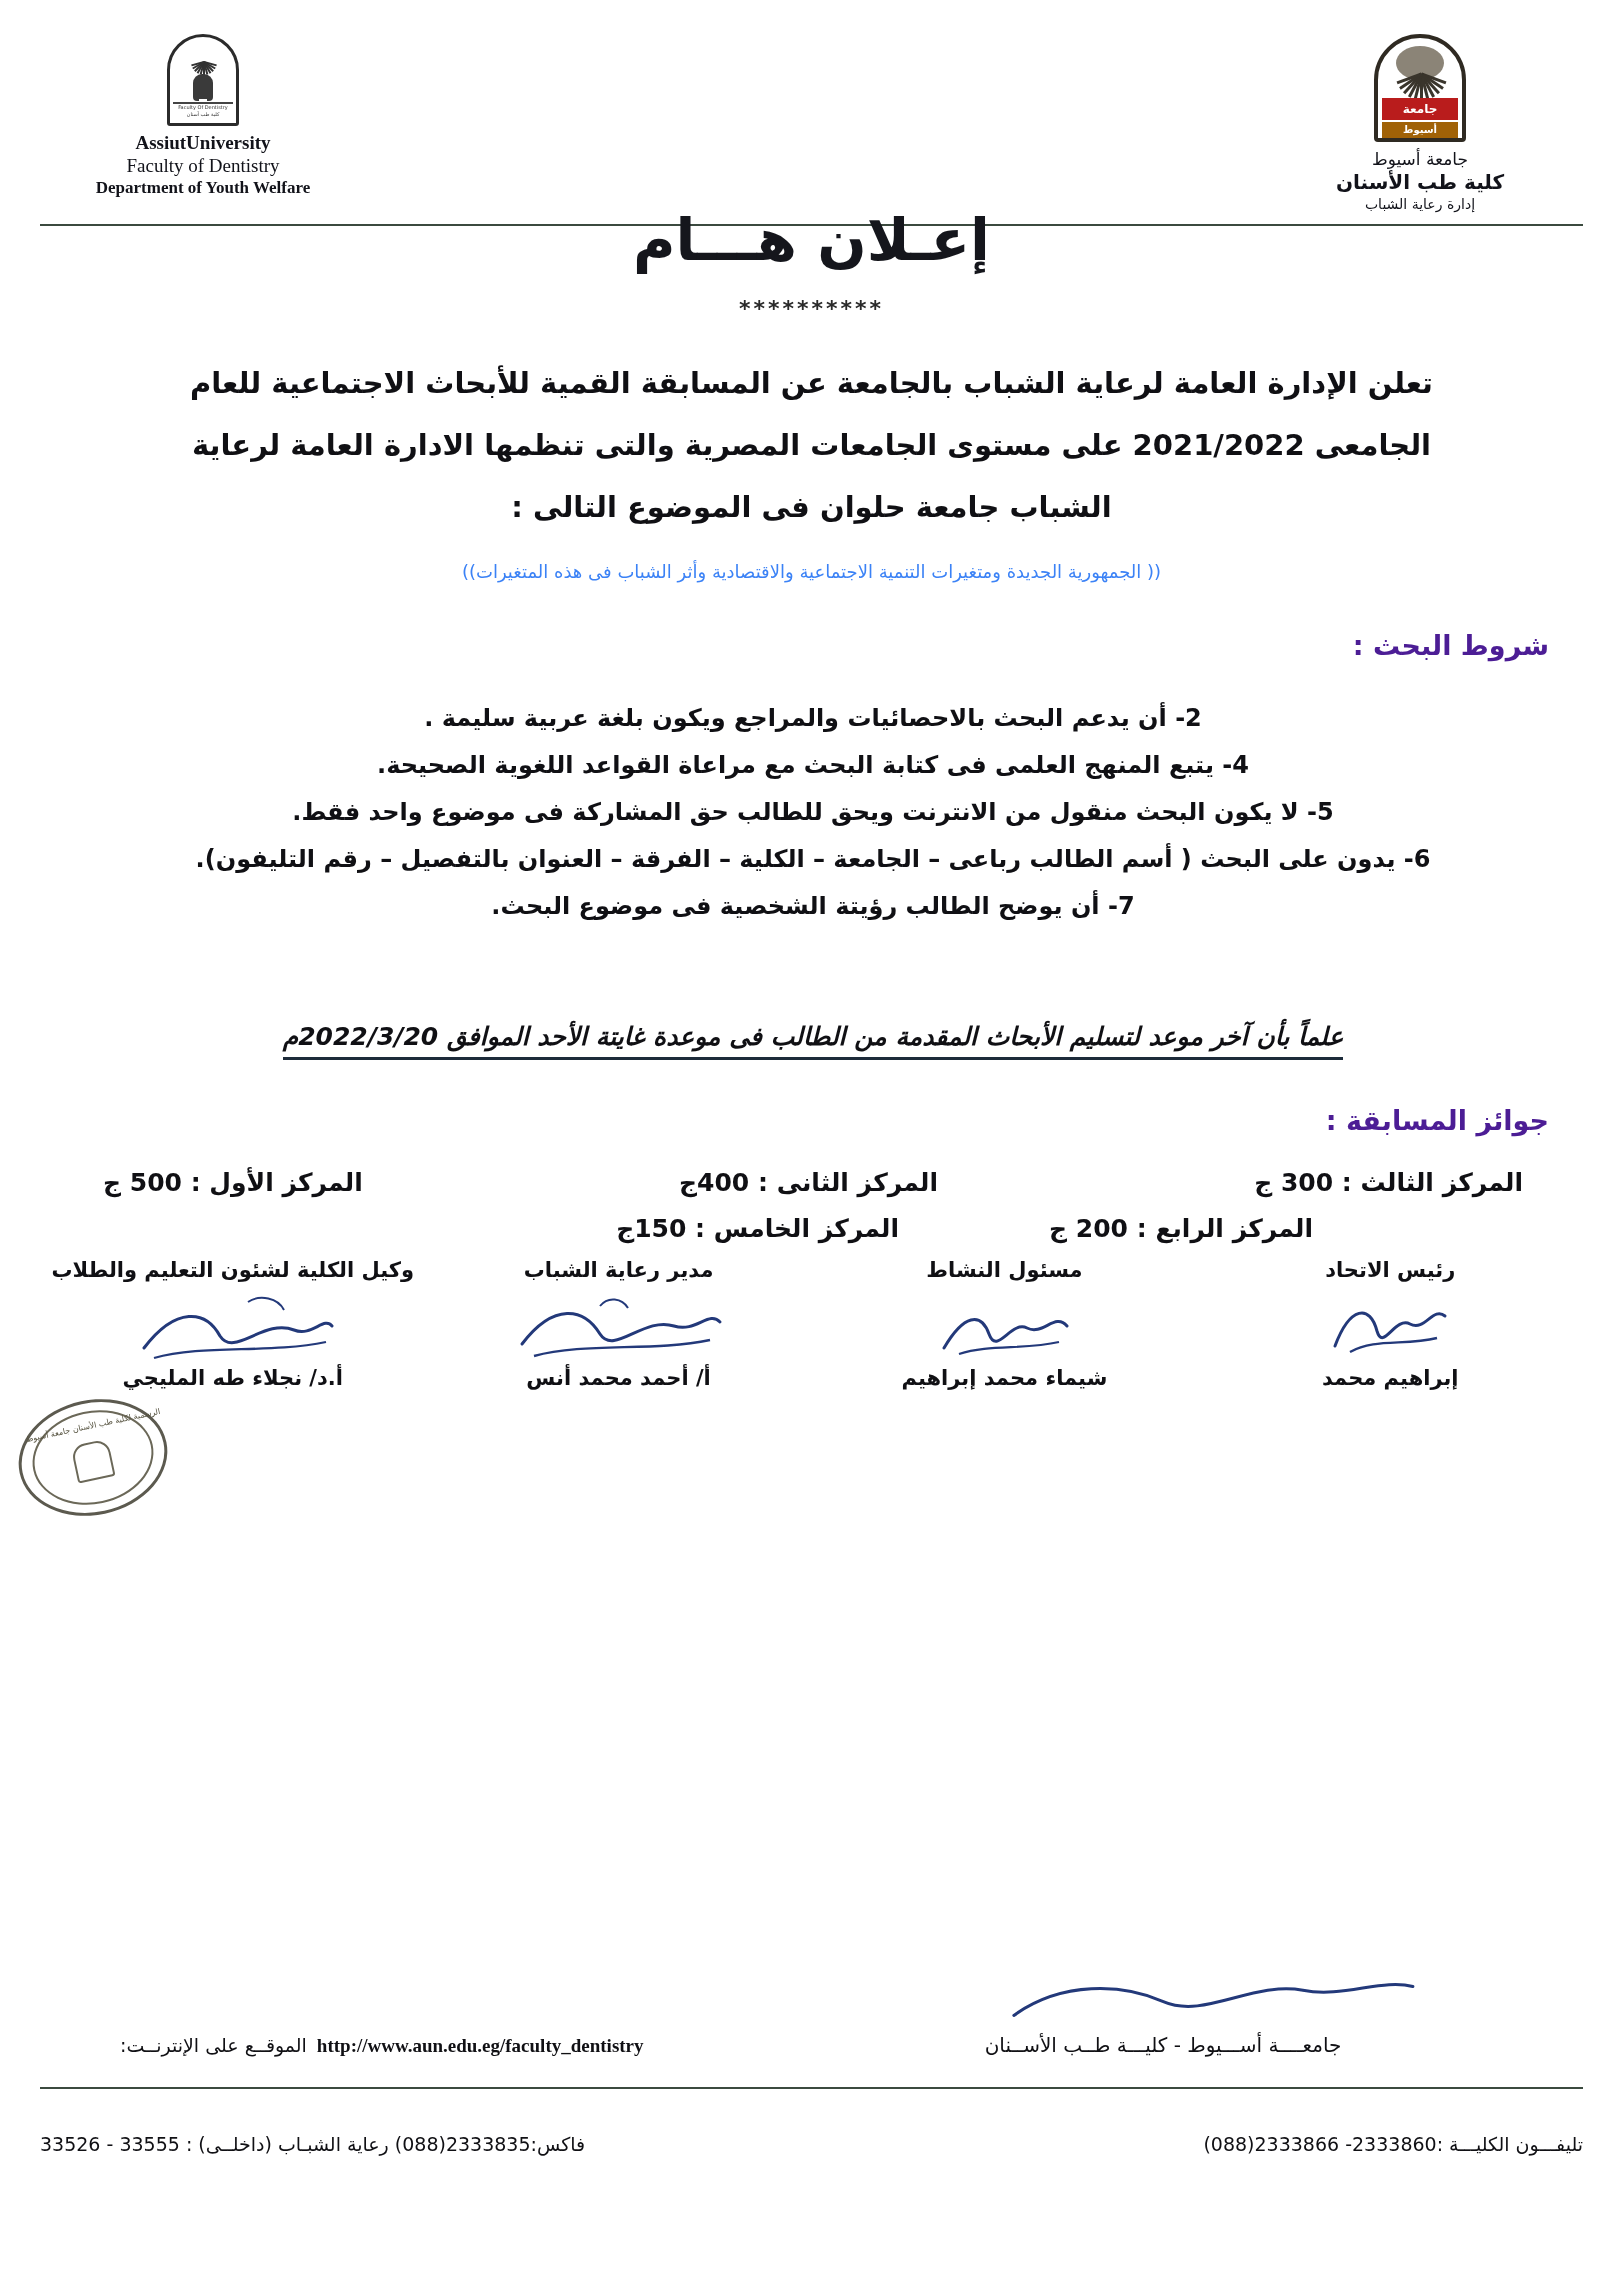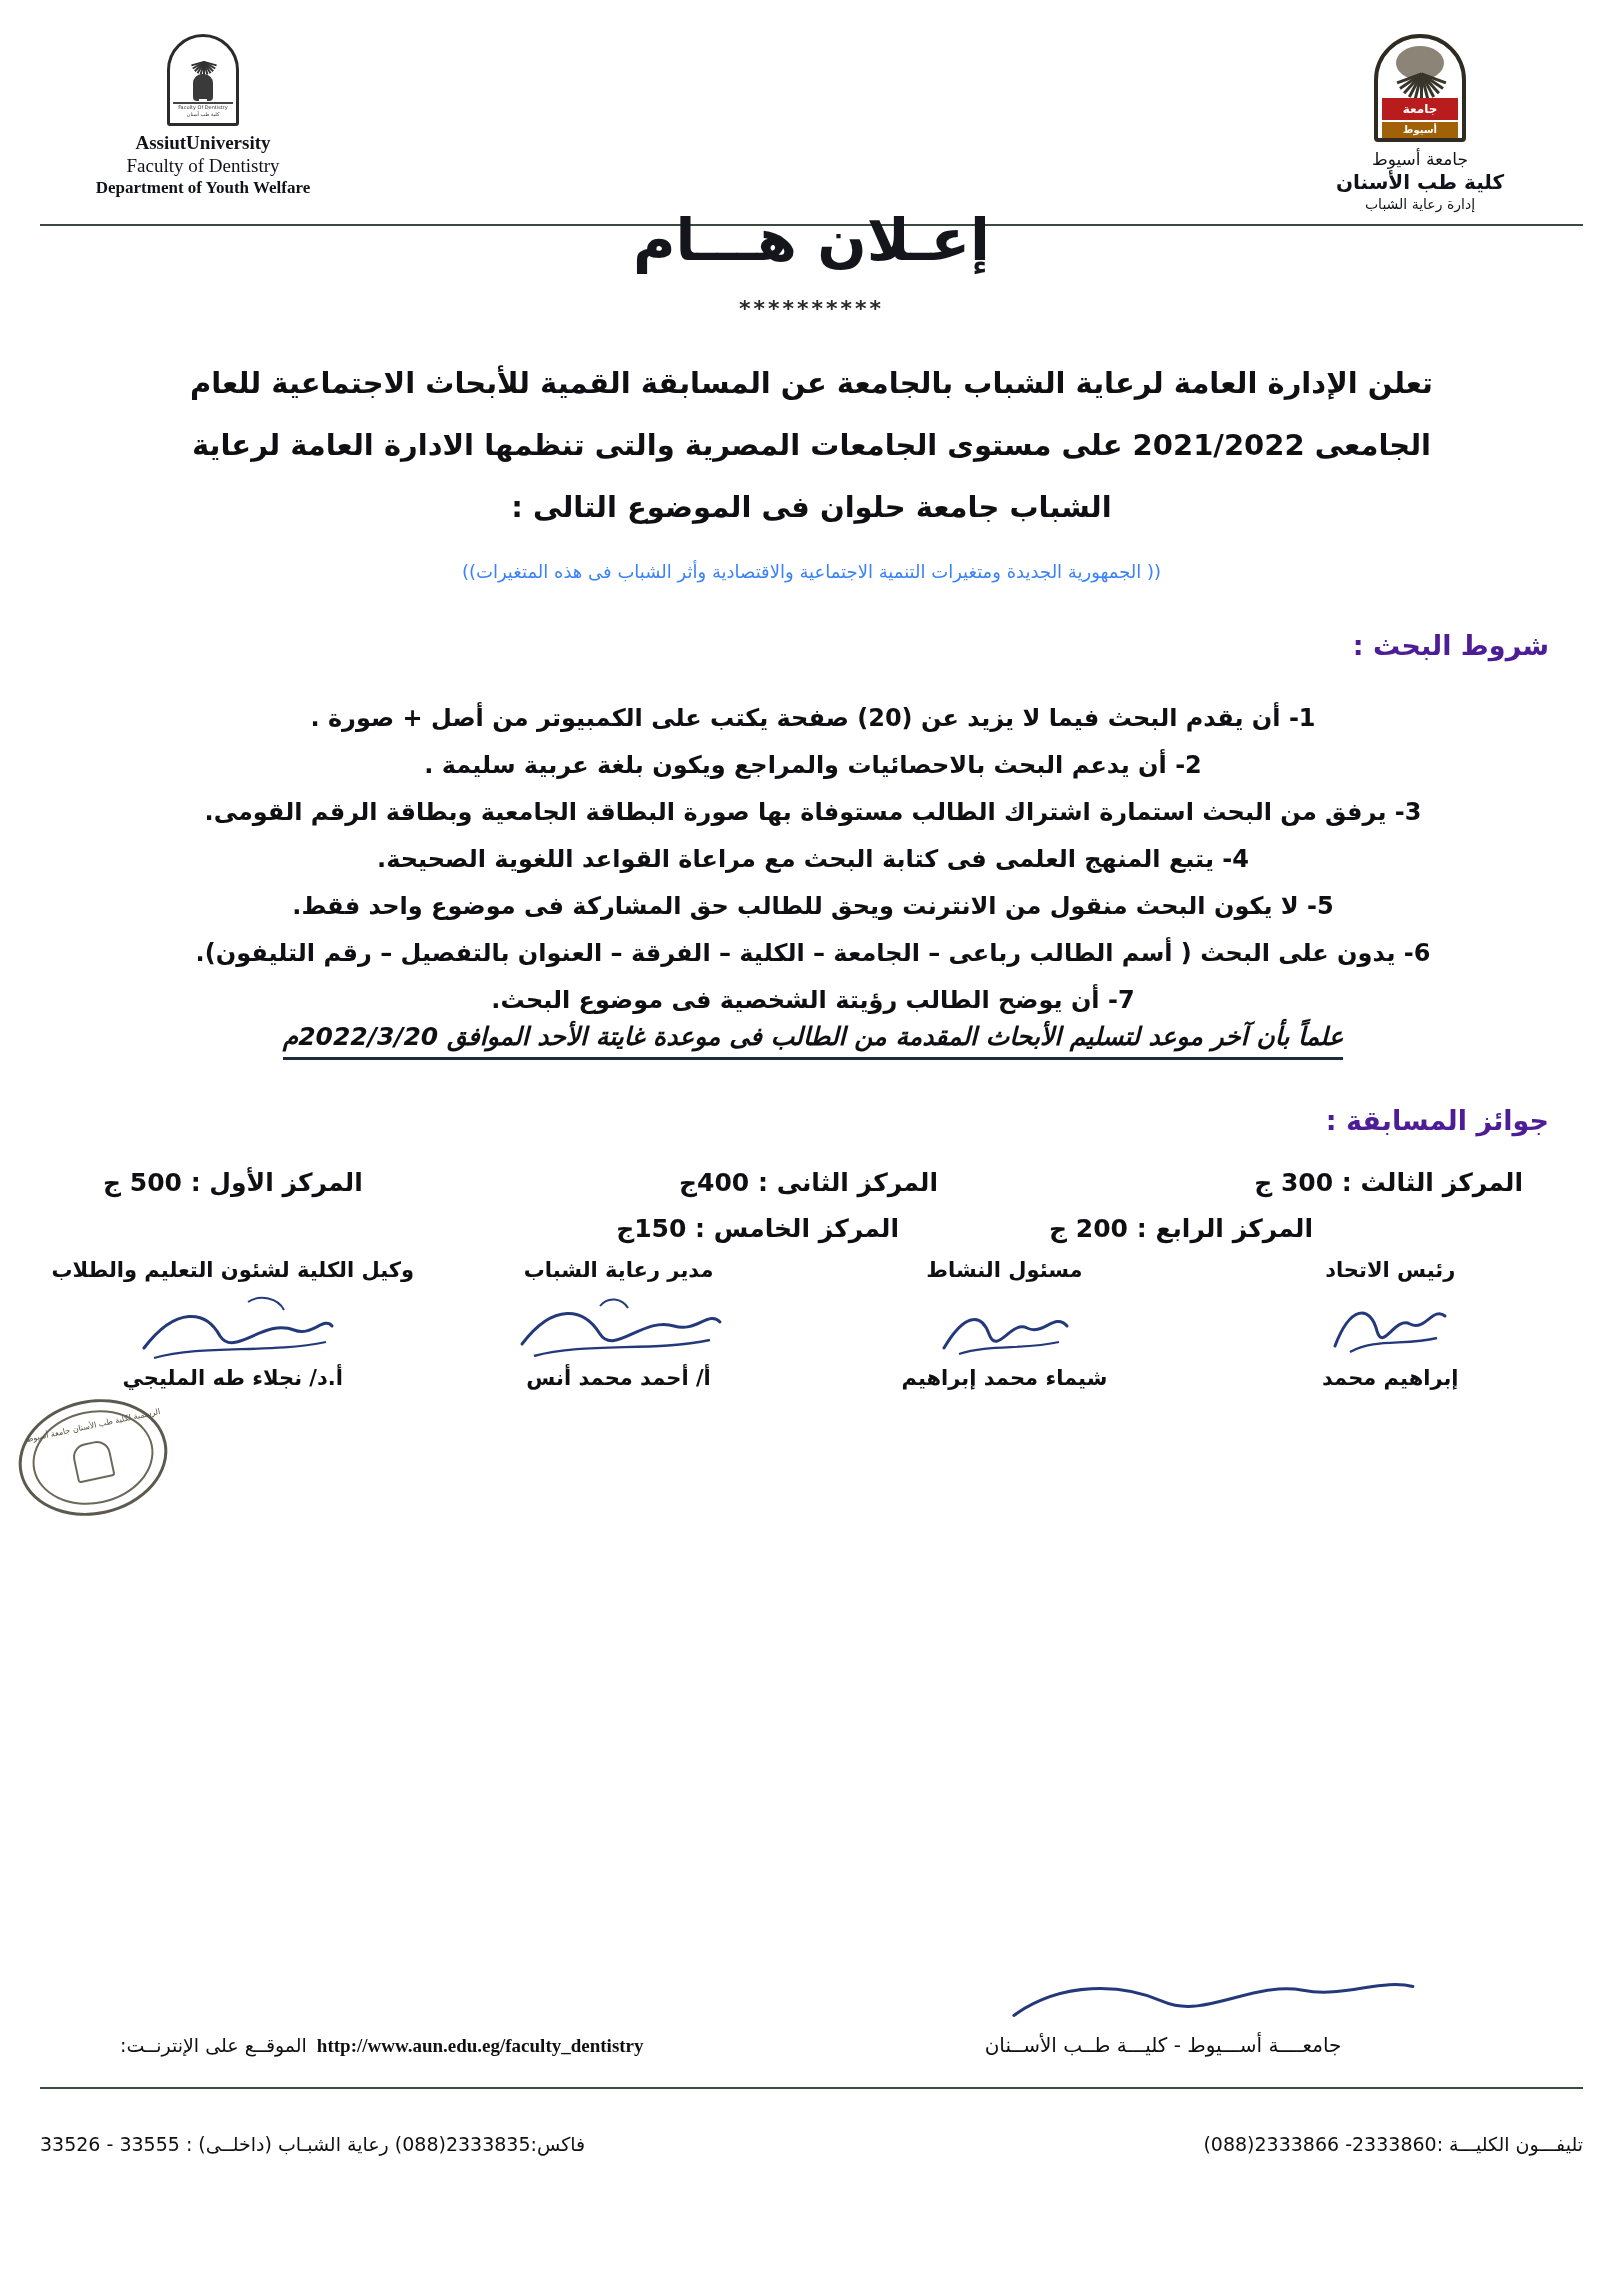--- a/index.html
+++ b/index.html
@@ -313,23 +313,21 @@
   <div class="intro">
     <div>تعلن الإدارة العامة لرعاية الشباب بالجامعة عن المسابقة القمية للأبحاث الاجتماعية للعام</div>
     <div>الجامعى 2021/2022 على مستوى الجامعات المصرية والتى تنظمها الادارة العامة لرعاية</div>
     <div>الشباب جامعة حلوان فى الموضوع التالى :</div>
   </div>
 
   <div class="topic">(( الجمهورية الجديدة ومتغيرات التنمية الاجتماعية والاقتصادية وأثر الشباب فى هذه المتغيرات))</div>
 
   <div class="sec-head cond-head">شروط البحث :</div>
   <ul class="cond-list">
-    <li>1- أن يقدم البحث فيما لا يزيد عن (20) صفحة يكتب على الكمبيوتر من أصل + صورة .</li>
     <li>2- أن يدعم البحث بالاحصائيات والمراجع ويكون بلغة عربية سليمة .</li>
-    <li>3- يرفق من البحث استمارة اشتراك الطالب مستوفاة بها صورة البطاقة الجامعية وبطاقة الرقم القومى.</li>
     <li>4- يتبع المنهج العلمى فى كتابة البحث مع مراعاة القواعد اللغوية الصحيحة.</li>
     <li>5- لا يكون البحث منقول من الانترنت ويحق للطالب حق المشاركة فى موضوع واحد فقط.</li>
     <li>6- يدون على البحث ( أسم الطالب رباعى – الجامعة – الكلية – الفرقة – العنوان بالتفصيل – رقم التليفون).</li>
     <li>7- أن يوضح الطالب رؤيتة الشخصية فى موضوع البحث.</li>
   </ul>
 
   <div class="deadline">
     <span>علماً بأن آخر موعد لتسليم الأبحاث المقدمة من الطالب فى موعدة غايتة الأحد الموافق 2022/3/20م</span>
   </div>
 

